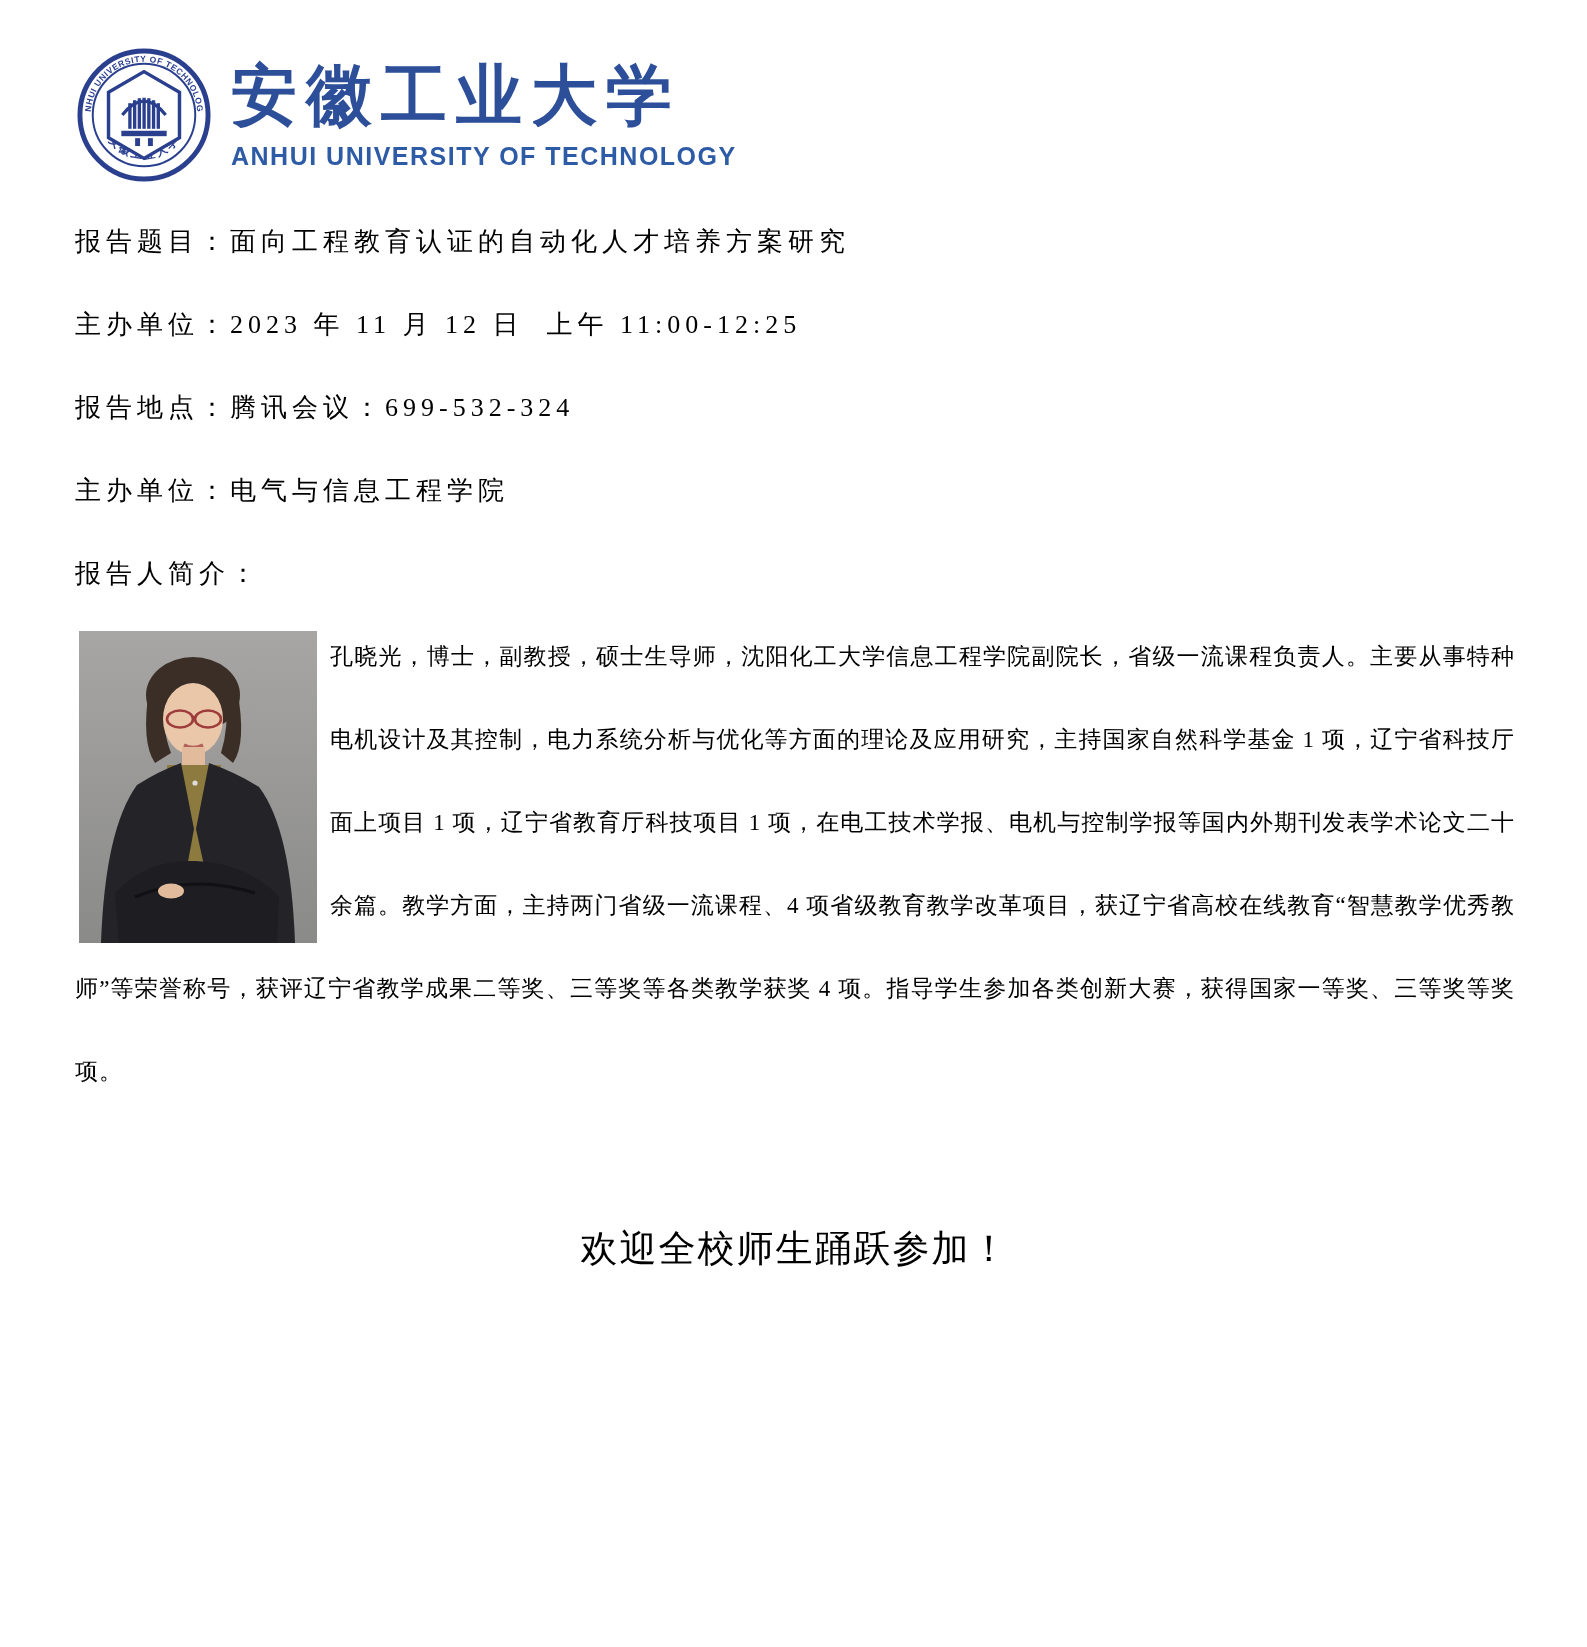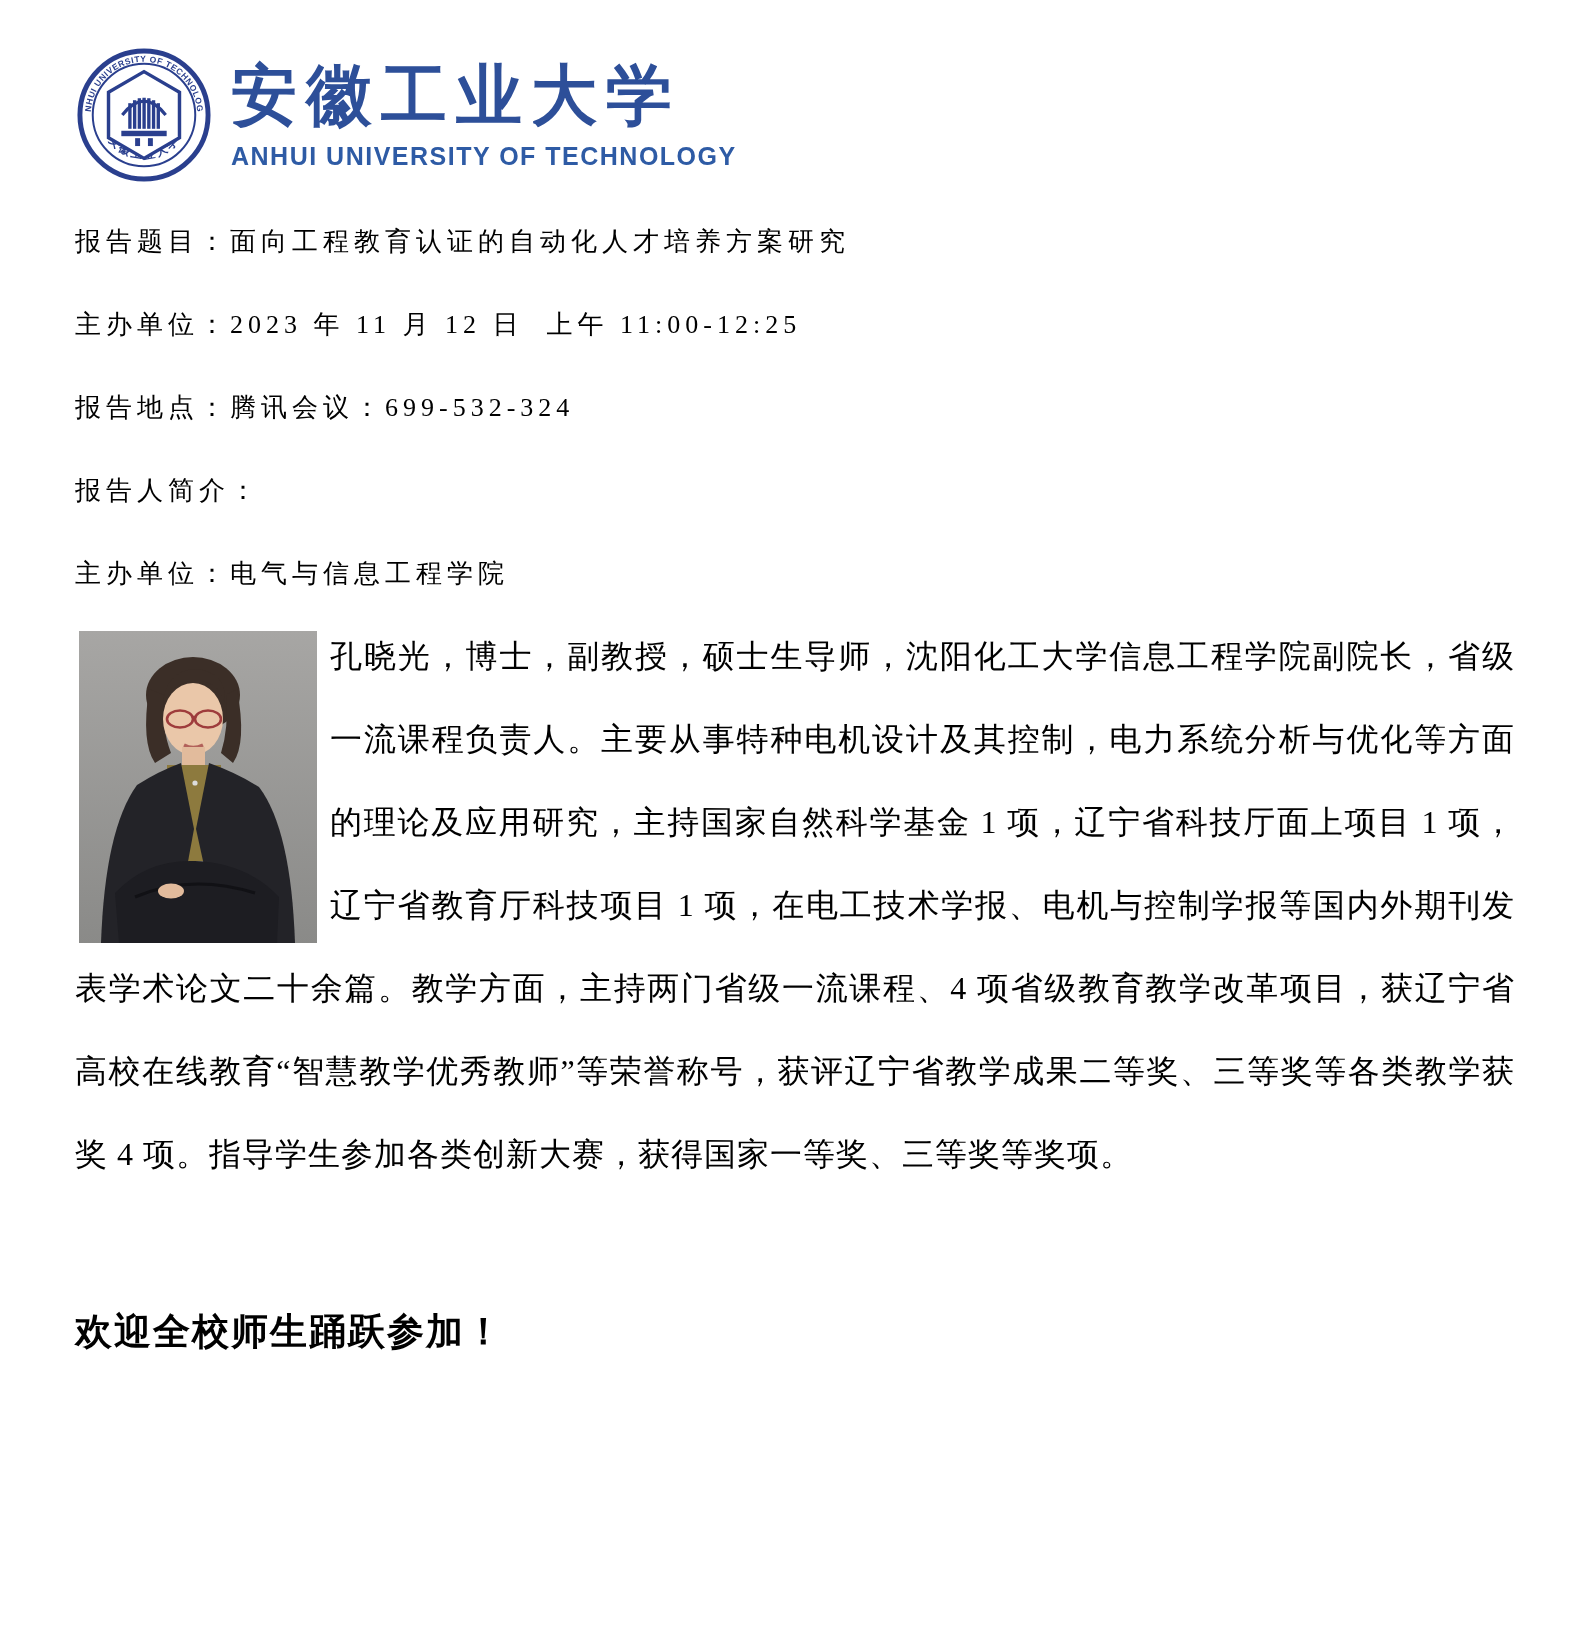--- a/index.html
+++ b/index.html
@@ -25,35 +25,35 @@
   .logo-en{
     font-family:"Liberation Sans","DejaVu Sans",sans-serif;
     font-weight:bold;font-size:25px;line-height:30px;
     letter-spacing:1.5px;color:#2e5ba5;white-space:nowrap;
   }
   
   .info-section{margin-top:15px;}
   .info-line{font-size:26px;line-height:83px;letter-spacing:5px;margin:0;white-space:pre-wrap;}
   
   .bio{
-    font-size:32px;line-height:83px;letter-spacing:1px;
+    font-size:23px;line-height:83px;letter-spacing:1px;
     text-align:justify;margin:0;
   }
   .photo{
     float:left;
     width:238px;height:312px;
     margin:16px 13px 0 4px;
     display:block;
   }
   .clear{clear:both;}
   
   .footer-line{
     margin:94px 0 0 0;
-    font-size:37px;line-height:83px;font-weight:bold;
-    letter-spacing:2px;
+    font-size:37px;line-height:83px;font-weight:normal;
+    letter-spacing:2px;text-align:center;
   }
 </style>
 </head>
 <body>
 
 <div class="page">
 
   <div class="logo-row">
     <svg class="emblem" viewBox="0 0 140 140" aria-hidden="true">
       <circle cx="70" cy="70" r="65" fill="#ffffff" stroke="#2a3f8e" stroke-width="5"></circle>
@@ -84,22 +84,22 @@
     <div class="logo-names">
       <div class="logo-cn">安徽工业大学</div>
       <div class="logo-en">ANHUI UNIVERSITY OF TECHNOLOGY</div>
     </div>
   </div>
 
   <div class="info-section">
     <p class="info-line"><span>报告题目：</span><span>面向工程教育认证的自动化人才培养方案研究</span></p>
     <p class="info-line"><span>主办单位：</span><span>2023 年 11 月 12 日  上午 11:00-12:25</span></p>
     <p class="info-line"><span>报告地点：</span><span>腾讯会议：699-532-324</span></p>
+    <p class="info-line"><span>主办单位：</span><span>电气与信息工程学院</span></p>
     <p class="info-line"><span>报告人简介：</span><span></span></p>
-    <p class="info-line"><span>主办单位：</span><span>电气与信息工程学院</span></p>
   </div>
 
   <div class="bio">
     <svg class="photo" viewBox="0 0 238 312" aria-hidden="true">
       <defs>
         <linearGradient id="pbg" x1="0" y1="0" x2="0" y2="1">
           <stop offset="0" stop-color="#a7a6a4"></stop>
           <stop offset="1" stop-color="#8a8a88"></stop>
         </linearGradient>
       </defs>

